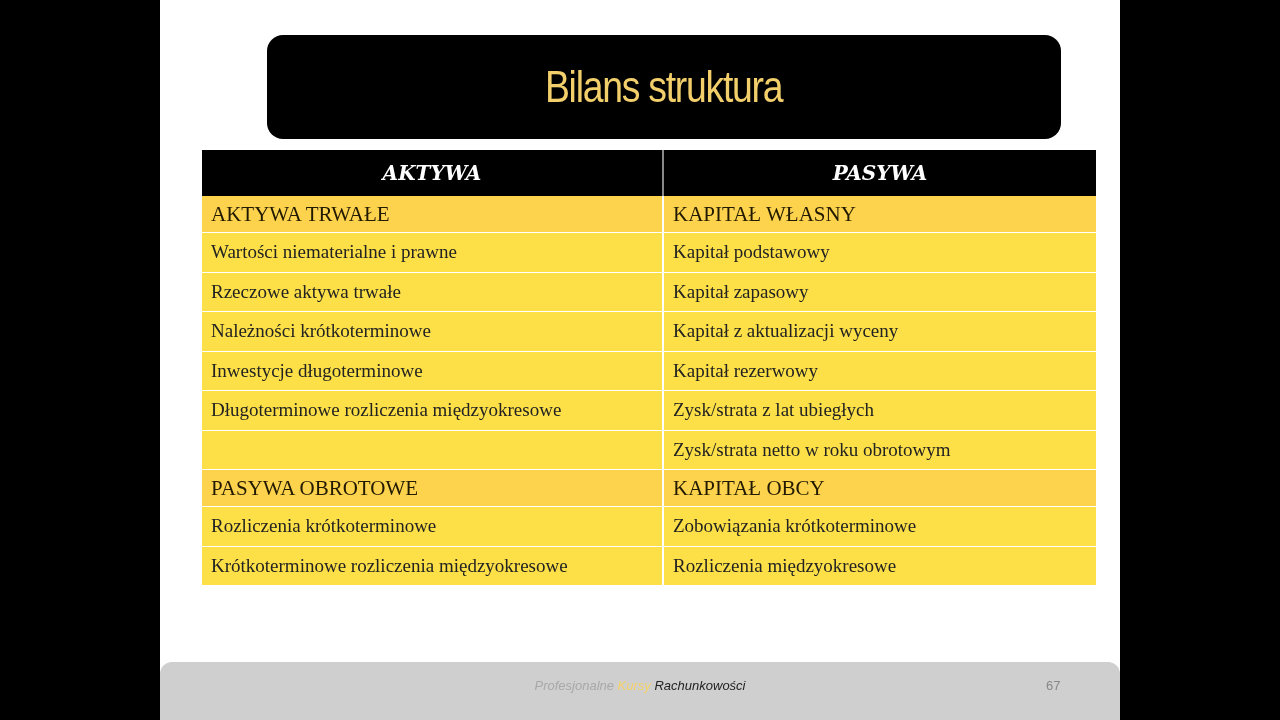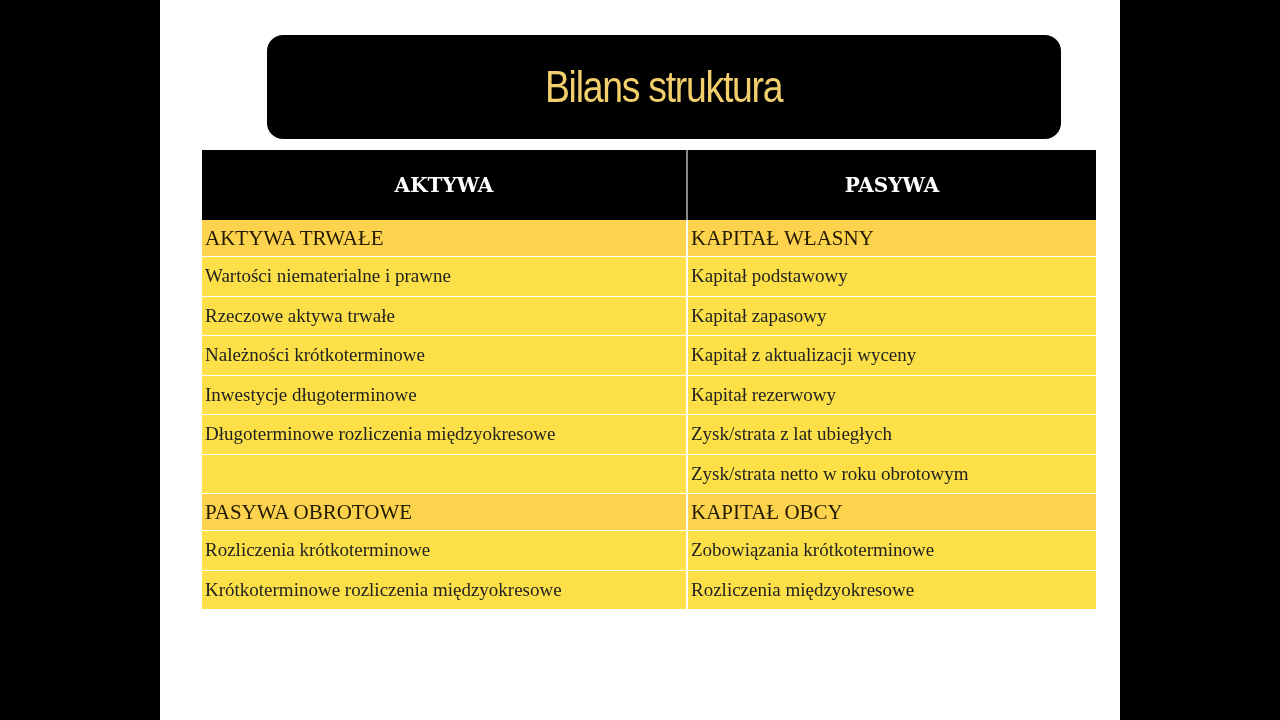--- a/index.html
+++ b/index.html
@@ -1,23 +1,23 @@
 <!DOCTYPE html>
 <html><head>
 <meta charset="utf-8">
 <style>
   html, body { margin:0; padding:0; }
   body { width:1280px; height:720px; background:#000; position:relative; overflow:hidden; font-family:"DejaVu Serif", serif; }
   .slide { position:absolute; left:160px; top:0; width:960px; height:720px; background:#fff; }
   .title-bar { position:absolute; left:79px; top:35px; width:794px; height:104px; background:#000; border-radius:16px; display:flex; align-items:center; justify-content:center;margin-left:28px; }
   .title-text { color:#f2cf6a; font-family:"Liberation Sans", sans-serif; font-size:44px; letter-spacing:-1.5px; transform:scaleX(0.85); font-weight:normal; }
   .tbl { position:absolute; left:42px; top:150px; width:894px; border-collapse:collapse; }
-  .tbl th { background:#000; color:#fff; font-family:"DejaVu Serif", serif; font-weight:bold; font-size:20px; height:38px; padding:16px; text-align:center; }
+  .tbl th { background:#000; color:#fff; font-family:"DejaVu Serif", serif; font-weight:bold; font-size:20px; height:38px; padding:4px; text-align:center;font-style:italic; }
   .tbl th.left { border-right:2px solid #888; width:452px; }
-  .tbl td { height:38.5px; padding:0 0 0 3px; font-family:"Liberation Serif", serif; font-size:19px; color:#222; border-bottom:1px solid #fff; }
+  .tbl td { height:38.5px; padding:0 0 0 9px; font-family:"Liberation Serif", serif; font-size:19px; color:#222; border-bottom:1px solid #fff; }
   .tbl td.l { border-right:2px solid #fff; }
   .tbl tr.section td { background:#fdd34e; font-size:21px; color:#221a00; height:36px; }
   .tbl tr.row td { background:#fde047; }
   .footer { position:absolute; left:0; top:662px; width:960px; height:58px; background:#cfcfcf; border-radius:12px 12px 0 0; }
   .footer-text { position:absolute; left:0; width:960px; top:16px; text-align:center; font-family:"Liberation Sans", sans-serif; font-style:italic; font-size:13px; }
   .ft-a { color:#a8a8a8; }
   .ft-b { color:#f5d26a; }
   .ft-c { color:#222; }
   .page-num { position:absolute; left:886px; top:16px; font-family:"Liberation Sans", sans-serif; font-size:13px; color:#888; }
 </style>
@@ -73,13 +73,17 @@
         <td class="l">Rozliczenia krótkoterminowe</td>
         <td>Zobowiązania krótkoterminowe</td>
       </tr>
       <tr class="row">
         <td class="l">Krótkoterminowe rozliczenia międzyokresowe</td>
         <td>Rozliczenia międzyokresowe</td>
       </tr>
     </tbody>
   </table>
 
+  <div class="footer">
+    <div class="footer-text"><span class="ft-a">Profesjonalne </span><span class="ft-b">Kursy</span><span class="ft-c"> Rachunkowości</span></div>
+    <span class="page-num">67</span>
+  </div>
 </div>
 
 </body></html>

